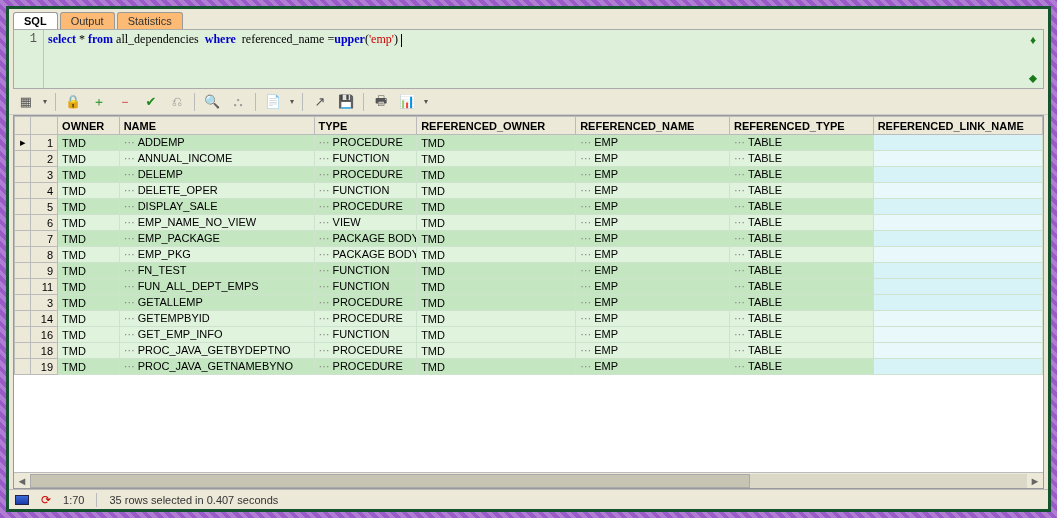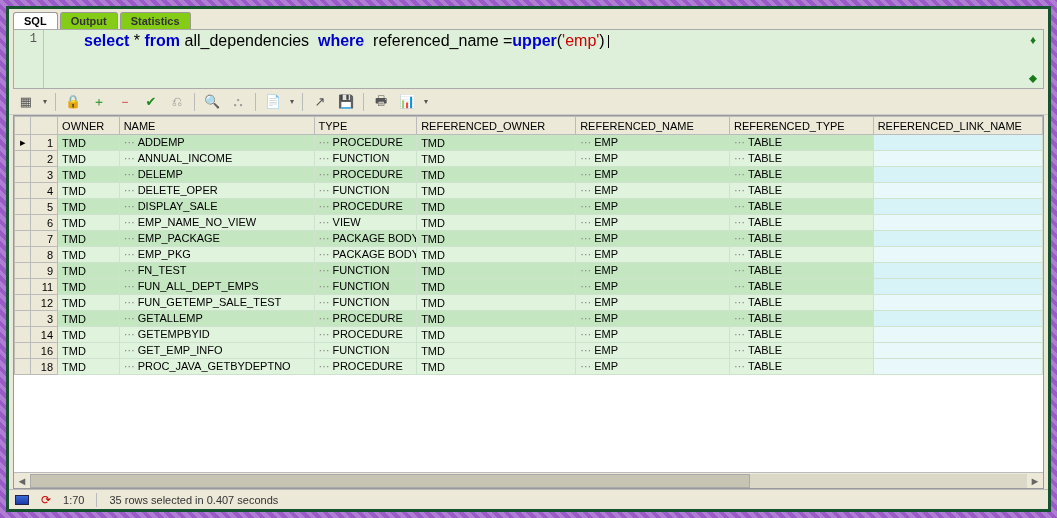--- a/index.html
+++ b/index.html
@@ -24,27 +24,26 @@
     display: flex;
     padding: 2px 4px 0 4px;
     background: #ece9d8;
     height: 20px;
     align-items: flex-end;
   }
   .tab {
     padding: 2px 10px;
     border: 1px solid #999;
     border-bottom: none;
-    background: #84cc16;
+    background: #fdba74;
     font-size: 11px;
     color: #333;
     border-radius: 3px 3px 0 0;
     margin-right: 2px;
     cursor: pointer;
-    font-weight: bold;
   }
   .tab.active {
     background: #fff;
     font-weight: bold;
     color: #000;
   }
   .editor-area {
     display: flex;
     border: 1px solid #aaa;
     margin: 0 4px;
@@ -57,24 +56,23 @@
     text-align: right;
     padding: 2px 6px 2px 2px;
     color: #555;
     font-family: "Courier New", monospace;
     font-size: 12px;
     border-right: 1px solid #b5d0b0;
   }
   .code {
     flex: 1;
     padding: 2px 4px;
-    font-family: Liberation Sans, sans-serif;
-    font-size: 16px;
+    font-family: Liberation Serif, serif;
+    font-size: 12px;
     white-space: pre;
-    margin-left: 36px;
   }
   .kw { color: #0000cc; font-weight: bold; }
   .str { color: #cc0000; }
   .ident { color: #000; }
   .cursor-bar { display:inline-block; width:1px; height:13px; background:#000; vertical-align:middle; margin-left:3px;}
   .nav-arrows {
     width: 20px;
     display:flex;
     flex-direction:column;
     justify-content:space-between;
@@ -108,21 +106,21 @@
   }
   .grid-scroll { flex:1; overflow:auto; }
   table.grid {
     border-collapse: collapse;
     width: 100%;
     table-layout: fixed;
   }
   table.grid th {
     background: #ece9d8;
     border: 1px solid #bbb;
-    font-weight: normal;
+    font-weight: bold;
     font-size: 11px;
     padding: 2px 4px;
     text-align: left;
     position: sticky;
     top: 0;
     height: 18px;
     white-space: nowrap;
     overflow: hidden;
   }
   table.grid td {
@@ -338,31 +336,20 @@
               <td class="col-marker"></td>
               <td class="col-num">11</td>
               <td>TMD</td>
               <td><span class="dots">⋯</span>FUN_ALL_DEPT_EMPS</td>
               <td><span class="dots">⋯</span>FUNCTION</td>
               <td>TMD</td>
               <td><span class="dots">⋯</span>EMP</td>
               <td><span class="dots">⋯</span>TABLE</td>
               <td class="cell-reflink"></td>
             </tr>
-            <tr class="odd">
-              <td class="col-marker"></td>
-              <td class="col-num">12</td>
-              <td>TMD</td>
-              <td><span class="dots">⋯</span>FUN_GETEMP_SALE_TEST</td>
-              <td><span class="dots">⋯</span>FUNCTION</td>
-              <td>TMD</td>
-              <td><span class="dots">⋯</span>EMP</td>
-              <td><span class="dots">⋯</span>TABLE</td>
-              <td class="cell-reflink"></td>
-            </tr>
             <tr class="even">
               <td class="col-marker"></td>
               <td class="col-num">3</td>
               <td>TMD</td>
               <td><span class="dots">⋯</span>GETALLEMP</td>
               <td><span class="dots">⋯</span>PROCEDURE</td>
               <td>TMD</td>
               <td><span class="dots">⋯</span>EMP</td>
               <td><span class="dots">⋯</span>TABLE</td>
               <td class="cell-reflink"></td>
@@ -387,20 +374,31 @@
               <td>TMD</td>
               <td><span class="dots">⋯</span>EMP</td>
               <td><span class="dots">⋯</span>TABLE</td>
               <td class="cell-reflink"></td>
             </tr>
             <tr class="odd">
               <td class="col-marker"></td>
               <td class="col-num">18</td>
               <td>TMD</td>
               <td><span class="dots">⋯</span>PROC_JAVA_GETBYDEPTNO</td>
+              <td><span class="dots">⋯</span>PROCEDURE</td>
+              <td>TMD</td>
+              <td><span class="dots">⋯</span>EMP</td>
+              <td><span class="dots">⋯</span>TABLE</td>
+              <td class="cell-reflink"></td>
+            </tr>
+            <tr class="even">
+              <td class="col-marker"></td>
+              <td class="col-num">19</td>
+              <td>TMD</td>
+              <td><span class="dots">⋯</span>PROC_JAVA_GETNAMEBYNO</td>
               <td><span class="dots">⋯</span>PROCEDURE</td>
               <td>TMD</td>
               <td><span class="dots">⋯</span>EMP</td>
               <td><span class="dots">⋯</span>TABLE</td>
               <td class="cell-reflink"></td>
             </tr>
           </tbody>
       </table>
     </div>
     <div class="hscroll">

